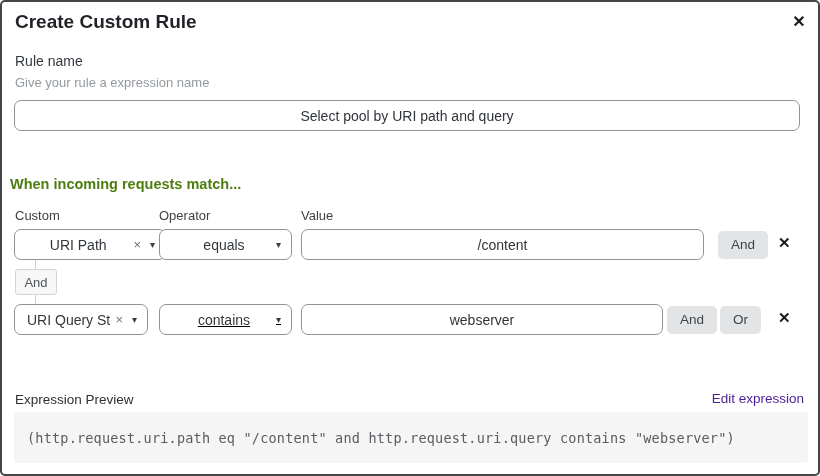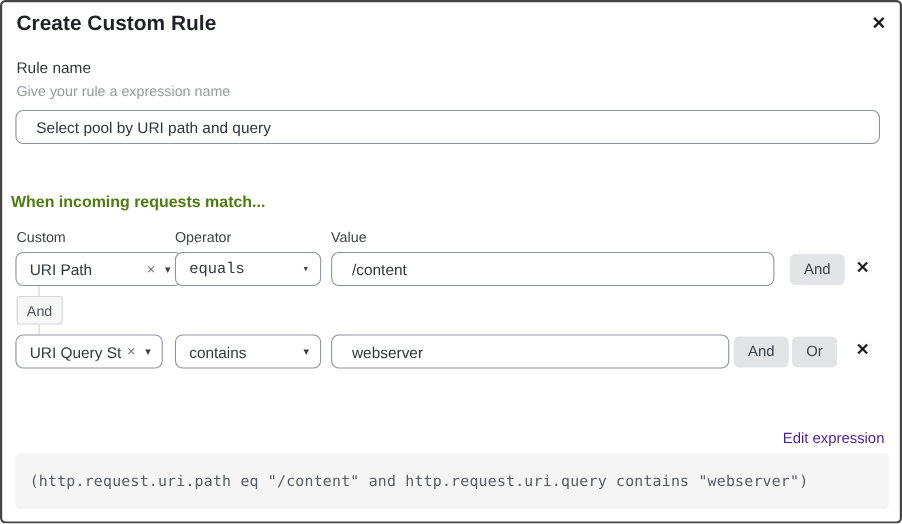--- a/index.html
+++ b/index.html
@@ -1,15 +1,15 @@
 <!DOCTYPE html>
 <html><head>
 <meta charset="utf-8">
 <style>
-  * { box-sizing: border-box; margin: 0; padding: 0; }
+  * { box-sizing: border-box; margin: 0; padding: 0; text-align: center; }
   body {
     font-family: "Liberation Sans", sans-serif;
     background: #ffffff;
     width: 820px; height: 476px;
     overflow: hidden;
   }
   .modal {
     position: relative;
     width: 820px; height: 476px;
     background: #fff;
@@ -95,44 +95,45 @@
 
   <div class="abs col-label" style="left:13px;">Custom</div>
   <div class="abs col-label" style="left:157px;">Operator</div>
   <div class="abs col-label" style="left:299px;">Value</div>
 
   <div class="abs select" style="left:12px; top:227px; width:152px;">
     <span class="sel-text">URI Path</span>
     <span class="clear-x">×</span>
     <span class="caret">▾</span>
   </div>
-  <div class="abs select" style="left:157px; top:227px; width:133px;font-family:Liberation Mono, monospace;">
+  <div class="abs select" style="left:157px; top:227px; width:133px;">
     <span class="sel-text">equals</span>
     <span class="caret">▾</span>
   </div>
   <input class="abs text-input" style="left: 299px; top: 227px; width: 403px;" value="/content">
   <button class="abs chip-btn" style="left:716px; top:229px;">And</button>
   <div class="abs remove-x" style="left:776px; top:232px;">✕</div>
 
   <div class="abs connector-line" style="top:258px; height:9px;"></div>
   <div class="abs and-badge">And</div>
   <div class="abs connector-line" style="top:293px; height:9px;"></div>
 
   <div class="abs select" style="left:12px; top:302px; width:134px;">
     <span class="sel-text">URI Query St...</span>
     <span class="clear-x">×</span>
     <span class="caret">▾</span>
   </div>
-  <div class="abs select" style="left:157px; top:302px; width:133px;">
+  <div class="abs select" style="left:157px; top:302px; width:133px;text-decoration:underline;">
     <span class="sel-text">contains</span>
     <span class="caret">▾</span>
   </div>
   <input class="abs text-input" style="left: 299px; top: 302px; width: 362px;" value="webserver">
   <button class="abs chip-btn" style="left:665px; top:304px;">And</button>
   <button class="abs chip-btn" style="left:718px; top:304px;">Or</button>
   <div class="abs remove-x" style="left:776px; top:307px;">✕</div>
 
+  <div class="abs expr-label">Expression Preview</div>
   <a class="abs edit-link">Edit expression</a>
   <div class="abs code-block">
     <span class="code-text">(http.request.uri.path eq "/content" and http.request.uri.query contains "webserver")</span>
   </div>
 
 </div>
 
 </body></html>

